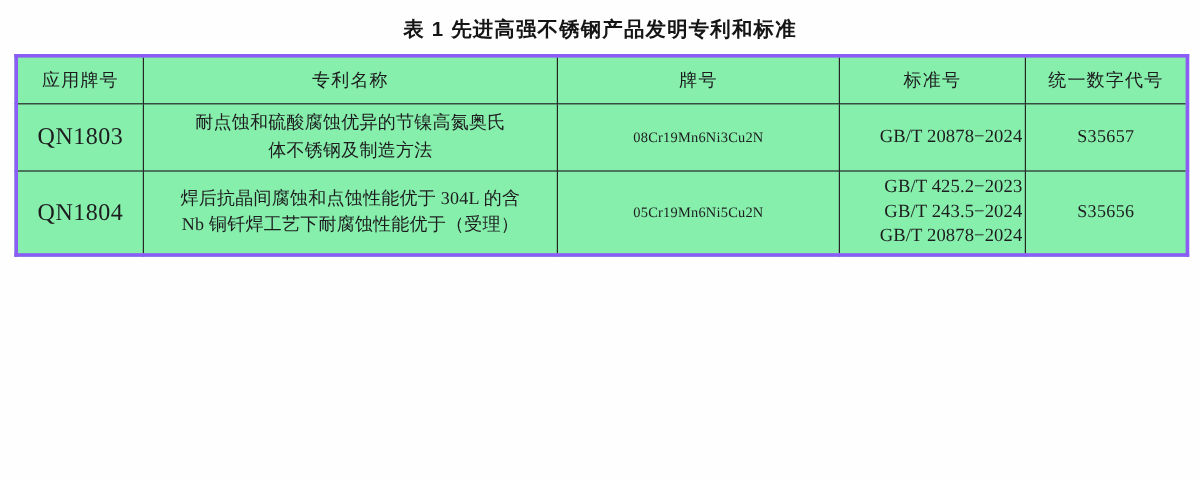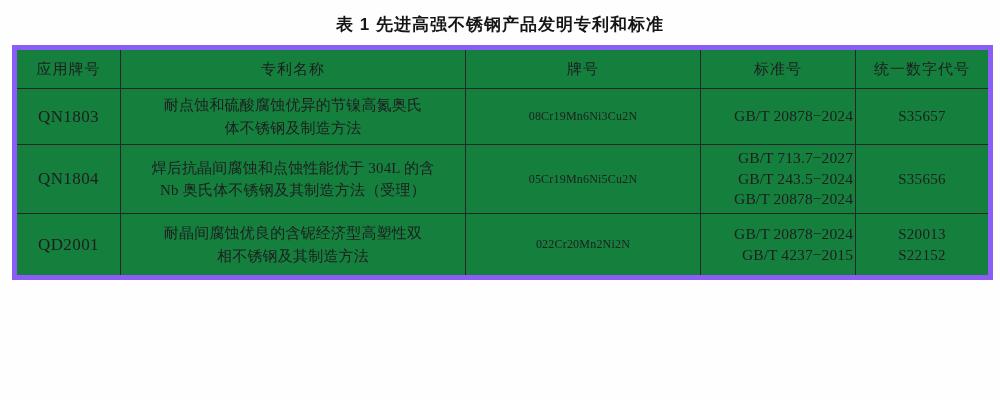--- a/index.html
+++ b/index.html
@@ -23,22 +23,22 @@
     font-size: 17px;
     letter-spacing: 1px;
     padding: 13px 0 9px 0;
     color: #151515;
   }
   table.data-table {
     border-collapse: collapse;
     table-layout: fixed;
     width: 976px;
     margin-left: 12px;
-    background: #15803d;
-    border: 5px solid #8b5cf6;
+    background: #86efac;
+    border: 3px solid #8b5cf6;
     padding-left: 24px;
   }
   .data-table th,
   .data-table td {
     border: 1.5px solid #262626;
     text-align: center;
     vertical-align: middle;
     padding: 2px 6px;
     overflow: hidden;
   }
@@ -47,21 +47,21 @@
     font-size: 15px;
     height: 34px;
     letter-spacing: 1px;
   }
   tr.row-1 td { height: 51px; }
   tr.row-2 td { height: 64px; }
   tr.row-3 td { height: 52px; }
   tr.row-4 td { height: 52px; }
   tr.row-5 td { height: 57px; }
   td.cell-grade {
-    font-size: 17px;
+    font-size: 20px;
     letter-spacing: 0.4px;
   }
   td.cell-patent {
     font-size: 15px;
     line-height: 1.5;
     letter-spacing: 0.2px;
   }
   td.cell-designation {
     font-size: 12px;
     letter-spacing: 0.2px;
@@ -116,44 +116,28 @@
           <div>GB/T 20878−2024</div>
         </td>
         <td class="cell-code">
           <div>S35657</div>
         </td>
       </tr>
       <tr class="row-2">
         <td class="cell-grade">QN1804</td>
         <td class="cell-patent">
           <div>焊后抗晶间腐蚀和点蚀性能优于 304L 的含</div>
-          <div>Nb 奥氏体不锈钢及其制造方法（受理）</div>
+          <div>Nb 铜钎焊工艺下耐腐蚀性能优于（受理）</div>
         </td>
         <td class="cell-designation">05Cr19Mn6Ni5Cu2N</td>
         <td class="cell-standard">
-          <div>GB/T 713.7−2027</div>
+          <div>GB/T 425.2−2023</div>
           <div>GB/T 243.5−2024</div>
           <div>GB/T 20878−2024</div>
         </td>
         <td class="cell-code">
           <div>S35656</div>
-        </td>
-      </tr>
-      <tr class="row-5">
-        <td class="cell-grade">QD2001</td>
-        <td class="cell-patent">
-          <div>耐晶间腐蚀优良的含铌经济型高塑性双</div>
-          <div>相不锈钢及其制造方法</div>
-        </td>
-        <td class="cell-designation">022Cr20Mn2Ni2N</td>
-        <td class="cell-standard">
-          <div>GB/T 20878−2024</div>
-          <div>GB/T 4237−2015</div>
-        </td>
-        <td class="cell-code">
-          <div>S20013</div>
-          <div>S22152</div>
         </td>
       </tr>
     </tbody>
   </table>
 
 </div>
 
 </body></html>

